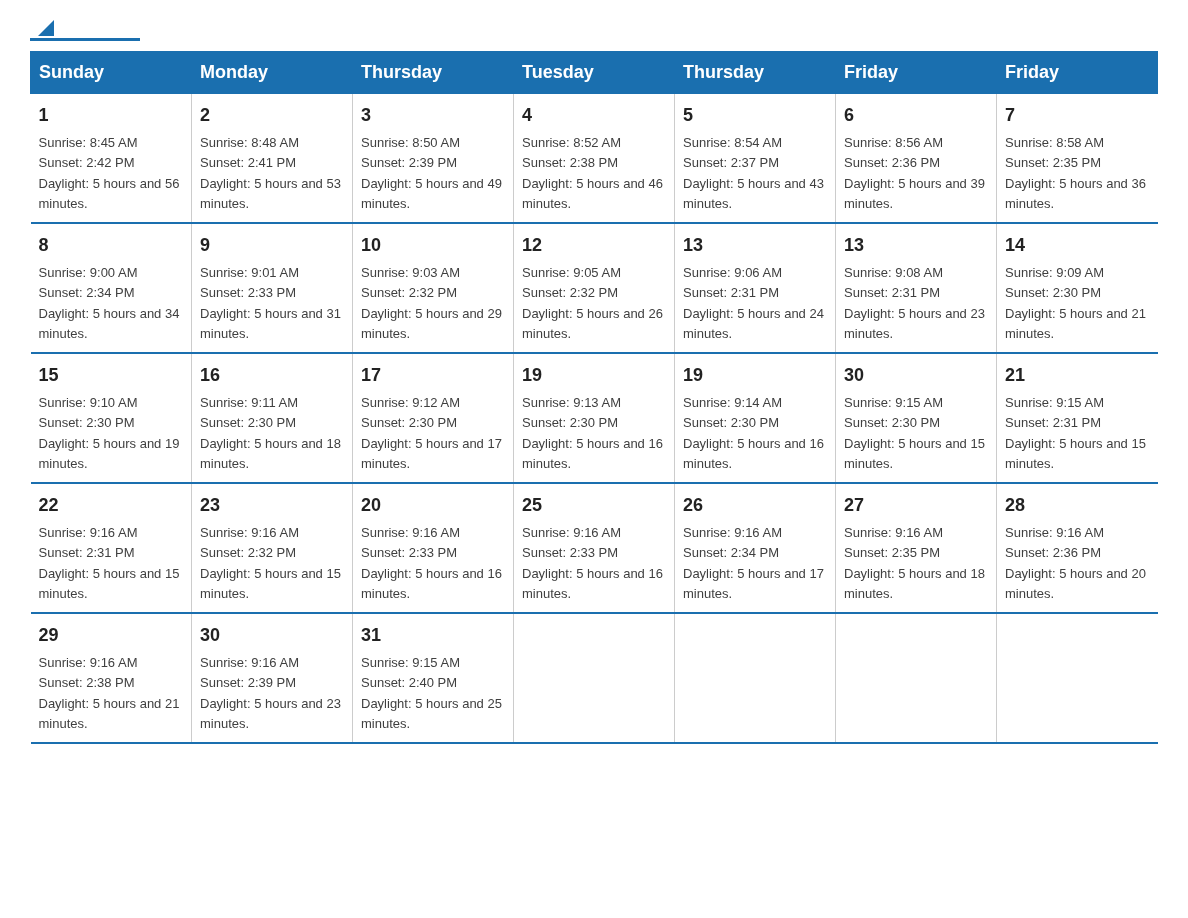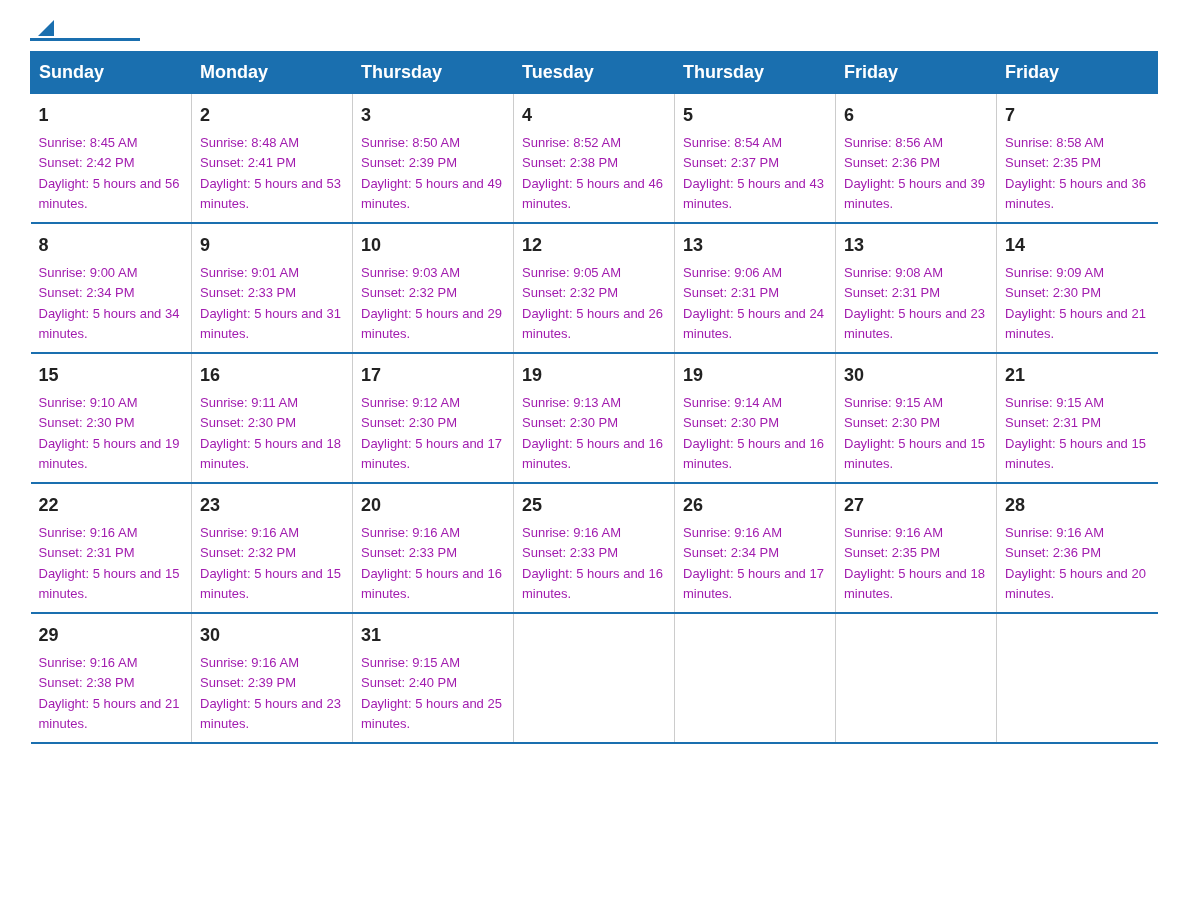--- a/index.html
+++ b/index.html
@@ -88,21 +88,21 @@
       border-right: none;
     }
     .day-num {
       font-size: 18px;
       font-weight: bold;
       display: block;
       margin-bottom: 4px;
     }
     .day-info {
       font-size: 13px;
-      color: #a21caf;
+      color: #404040;
       line-height: 1.55;
     }
   </style>
 </head>
 <body>
 
 <div class="header">
   <div class="logo">
     <div style="display:flex; align-items:center;">
       <span class="logo-general"></span>

